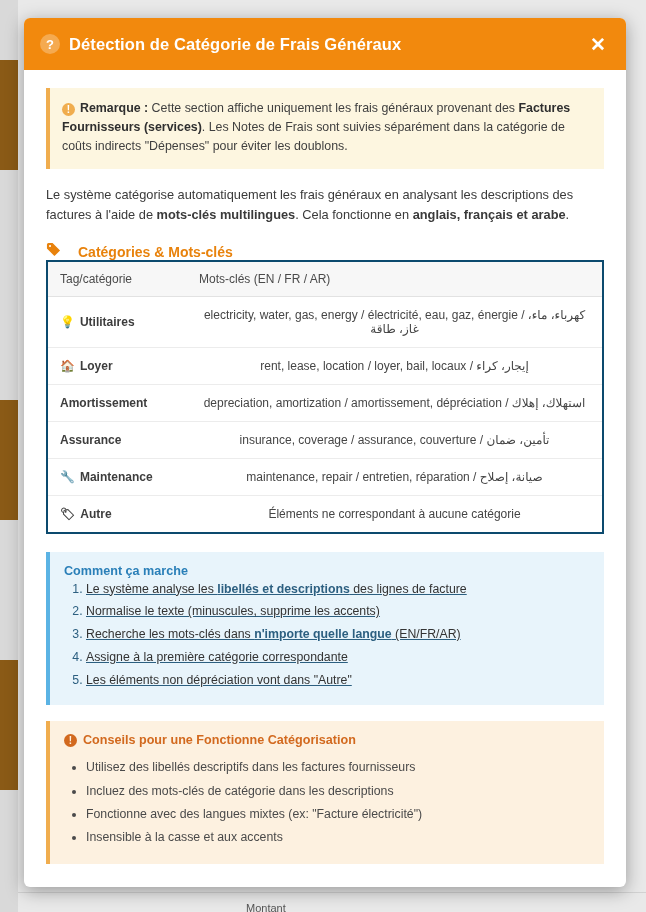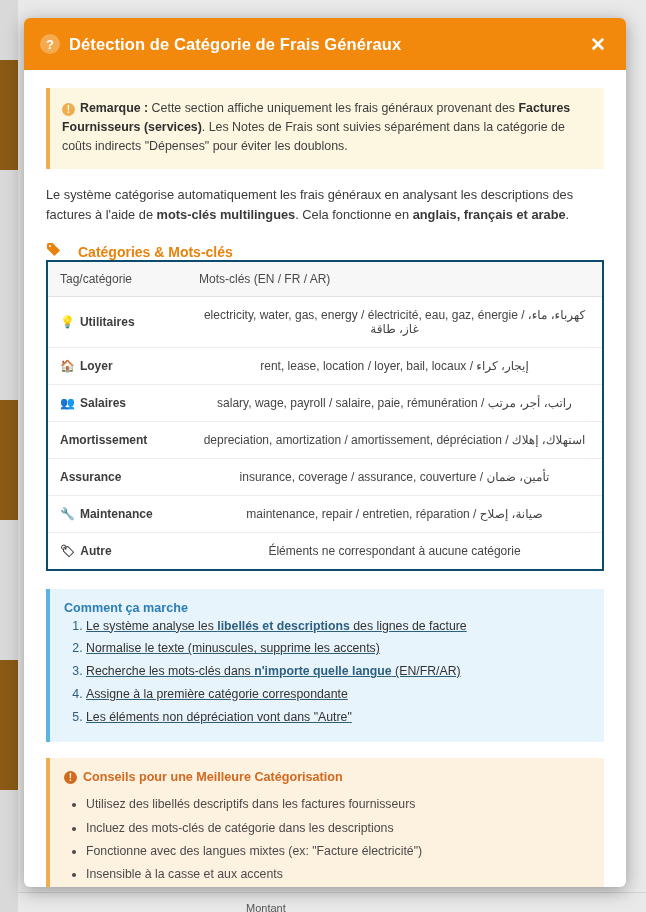--- a/index.html
+++ b/index.html
@@ -289,24 +289,20 @@
       <tbody>
         <tr>
           <td class="cat"><span class="cat-ico">💡</span><span>Utilitaires</span></td>
           <td class="kws">electricity, water, gas, energy / électricité, eau, gaz, énergie / كهرباء، ماء، غاز، طاقة</td>
         </tr>
         <tr>
           <td class="cat"><span class="cat-ico">🏠</span><span>Loyer</span></td>
           <td class="kws">rent, lease, location / loyer, bail, locaux / إيجار، كراء</td>
         </tr>
         <tr>
-          <td class="cat"><span class="cat-ico">👥</span><span>Salaires</span></td>
-          <td class="kws">salary, wage, payroll / salaire, paie, rémunération / راتب، أجر، مرتب</td>
-        </tr>
-        <tr>
           <td class="cat"><span>Amortissement</span></td>
           <td class="kws">depreciation, amortization / amortissement, dépréciation / استهلاك، إهلاك</td>
         </tr>
         <tr>
           <td class="cat"><span>Assurance</span></td>
           <td class="kws">insurance, coverage / assurance, couverture / تأمين، ضمان</td>
         </tr>
         <tr>
           <td class="cat"><span class="cat-ico">🔧</span><span>Maintenance</span></td>
           <td class="kws">maintenance, repair / entretien, réparation / صيانة، إصلاح</td>
@@ -325,21 +321,21 @@
         <li><span class="txt">Normalise le texte (minuscules, supprime les accents)</span></li>
         <li><span class="txt">Recherche les mots-clés dans </span><b>n'importe quelle langue</b><span class="txt"> (EN/FR/AR)</span></li>
         <li><span class="txt">Assigne à la première catégorie correspondante</span></li>
         <li><span class="txt">Les éléments non dépréciation vont dans "Autre"</span></li>
       </ol>
     </div>
 
     <div class="tips-box">
       <div class="tips-title">
         <span class="warn-icon-2">!</span>
-        <span>Conseils pour une Meilleure Catégorisation</span>
+        <span>Conseils pour une Fonctionne Catégorisation</span>
       </div>
       <ul>
         <li>Utilisez des libellés descriptifs dans les factures fournisseurs</li>
         <li>Incluez des mots-clés de catégorie dans les descriptions</li>
         <li>Fonctionne avec des langues mixtes (ex: "Facture électricité")</li>
         <li>Insensible à la casse et aux accents</li>
       </ul>
     </div>
 
   </div>

